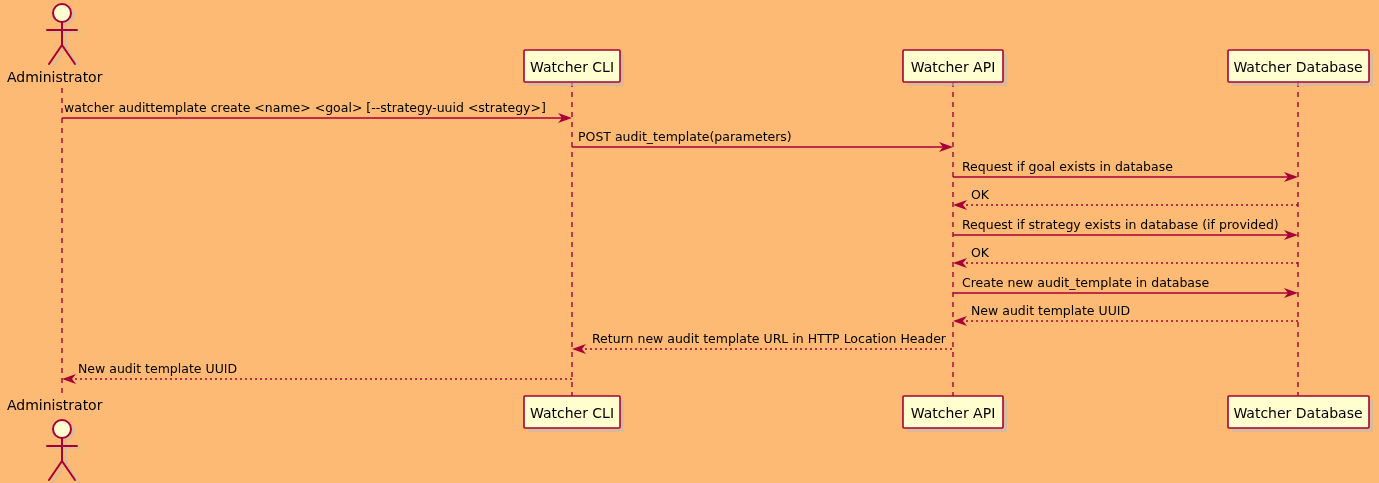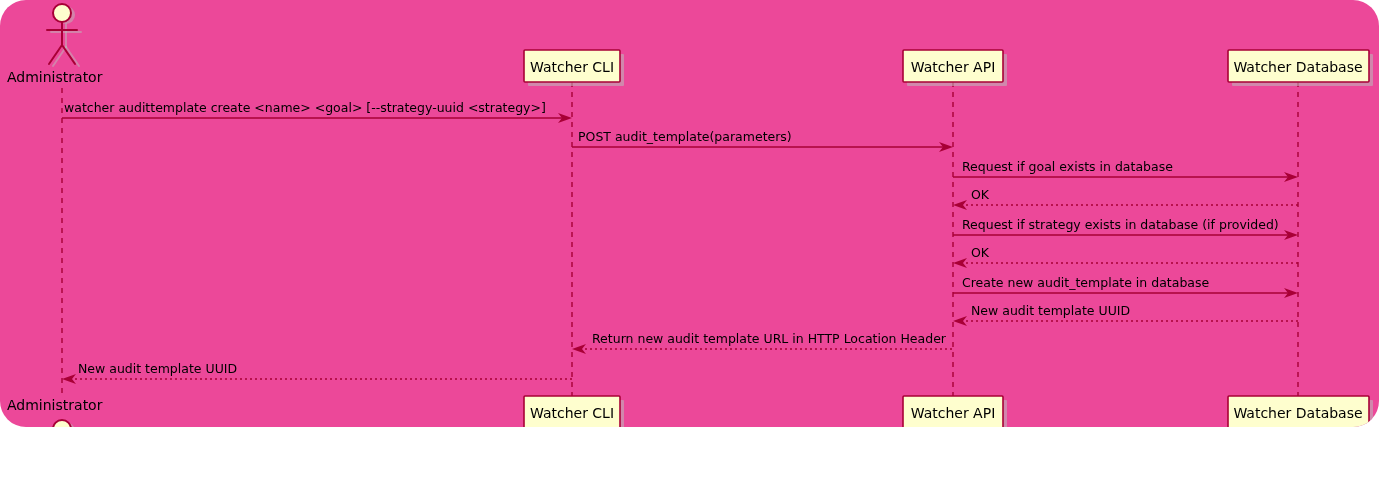--- a/index.html
+++ b/index.html
@@ -6,24 +6,23 @@
     margin: 0;
     padding: 0;
     background: #FFFFFF;
   }
   body {
     font-family: "DejaVu Sans", sans-serif;
   }
   #diagram-root {
     position: relative;
     width: 1379px;
-    height: 427px;
+    height: 483px;
     overflow: hidden;
-    background: #ec4899;
-    border-radius: 26px;
+    background: #fdba74;
   }
   #diagram-svg {
     position: absolute;
     left: 0;
     top: 0;
     width: 1379px;
     height: 483px;
   }
   .participant-label,
   .actor-label,

